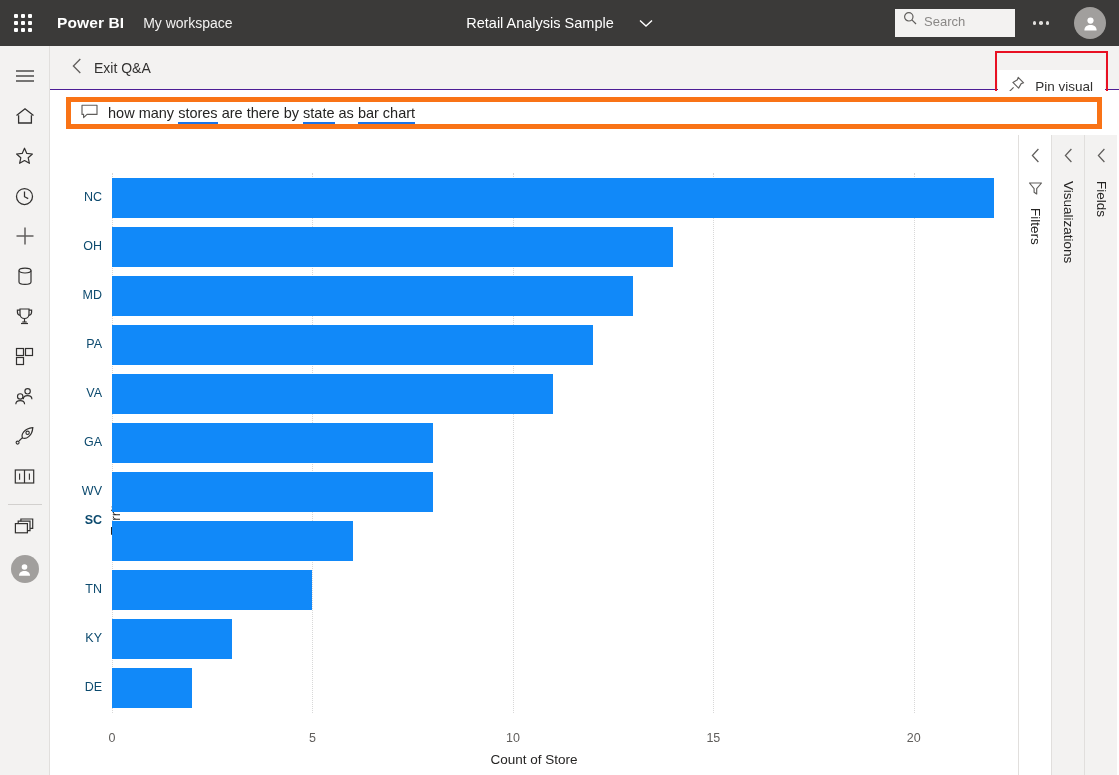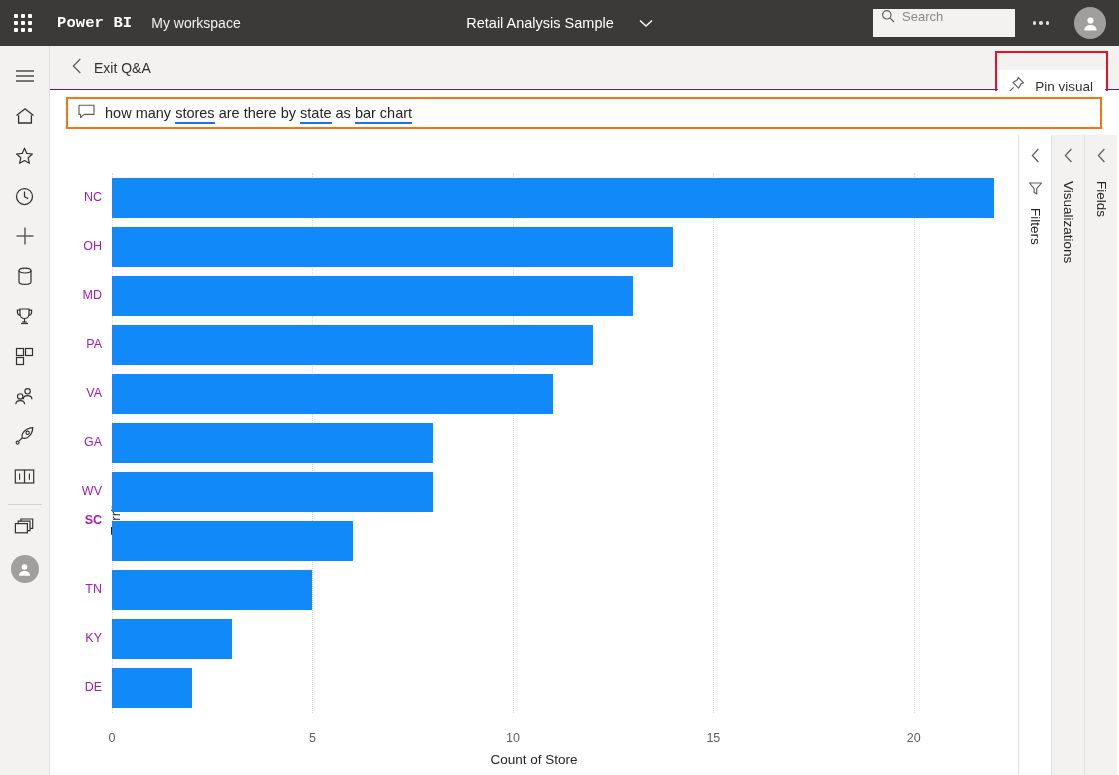--- a/index.html
+++ b/index.html
@@ -25,43 +25,43 @@
   }
   .waffle-grid {
     display: grid;
     grid-template-columns: repeat(3, 4px);
     grid-template-rows: repeat(3, 4px);
     gap: 3px;
   }
   .waffle-grid i { display: block; width: 4px; height: 4px; background: #ffffff; border-radius: 1px; }
   .brand {
     color: #ffffff; font-size: 15.5px; font-weight: bold;
-    margin-left: 11px; letter-spacing: .1px; cursor: pointer; font-family: Liberation Mono, monospace;
+    margin-left: 11px; letter-spacing: .1px; cursor: pointer;
   }
   .workspace-name {
     color: #f3f2f1; font-size: 14px; margin-left: 19px; cursor: pointer;
   }
   .report-title-wrap {
     position: absolute; left: 0; right: 0; top: 0; height: 46px;
     display: flex; align-items: center; justify-content: center;
     pointer-events: none;
   }
   .report-title-btn {
     display: flex; align-items: center; gap: 25px;
     pointer-events: auto; cursor: pointer;
   }
   .report-title { color: #ffffff; font-size: 14.5px; }
   .chev-down { display: block; }
   .topbar-right {
     position: absolute; right: 0; top: 0; height: 46px;
     display: flex; align-items: center; gap: 0;
   }
   .searchbox {
-    width: 142px; height: 28px; background: #f3f2f1;
-    display: flex; align-items: flex-start; padding: 0 8px;
+    width: 120px; height: 28px; background: #f3f2f1;
+    display: flex; align-items: flex-end; padding: 8px 8px;
     margin-right: 6px; cursor: text;
   }
   .searchbox input {
     border: none; outline: none; background: transparent;
     font-family: "Liberation Sans", sans-serif;
     font-size: 13px; color: #605e5c; width: 100px; margin-left: 7px;
   }
   .searchbox input::placeholder { color: #8a8886; }
   .ellipsis-btn {
     width: 40px; height: 46px; display: flex; align-items: center;
@@ -124,21 +124,21 @@
   
   .qbar-zone {
     position: absolute; top: 91px; left: 50px;
     width: 1069px; height: 44px;
     background: #ffffff;
     display: flex; align-items: center;
   }
   .qbar {
     margin-left: 16px;
     width: 1036px; height: 32px;
-    border: 2px solid #f97316;
+    border: 5px solid #f97316;
     background: #ffffff;
     display: flex; align-items: center;
     padding: 0 10px;
     cursor: text;
   }
   .qtext { font-size: 14.5px; color: #252423; margin-left: 10px; white-space: nowrap; }
   .qtext .term {
     border-bottom: 2px solid #1a73e8;
     padding-bottom: 1px;
   }
@@ -156,21 +156,21 @@
     left: 58px; top: 400px;
     transform-origin: 0 0;
     transform: rotate(-90deg);
     font-size: 13.5px; color: #252423;
     white-space: nowrap;
   }
   .ytick {
     position: absolute;
     right: 0; width: 40px;
     text-align: right;
-    font-size: 12.5px; color: #a21caf;
+    font-size: 12.5px; color: #0c4a6e;
   }
   .gridline {
     position: absolute;
     top: 38px; bottom: 62px;
     width: 0;
     border-left: 1px dotted #d8d8d8;
   }
   .bar {
     position: absolute;
     background: #1189f9;

